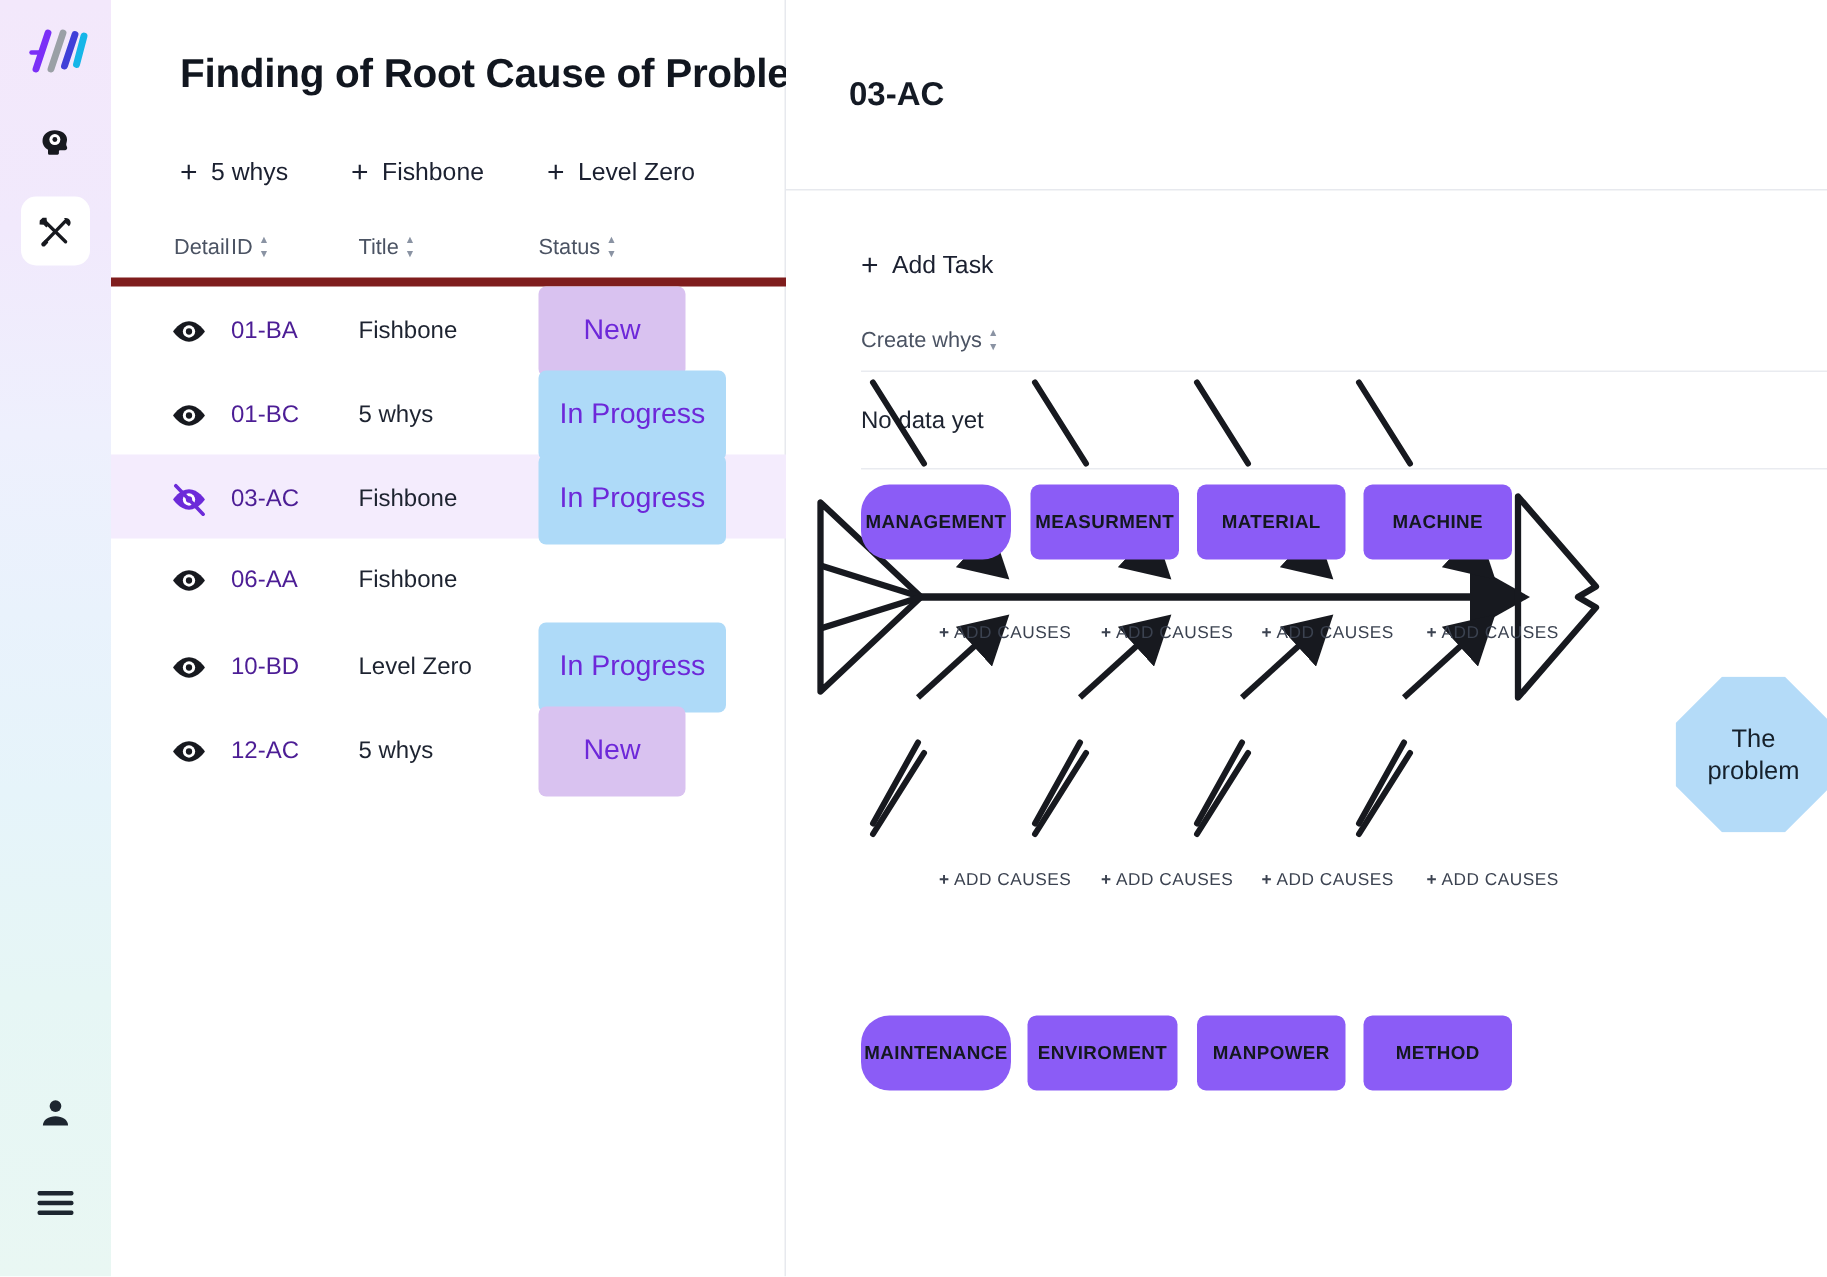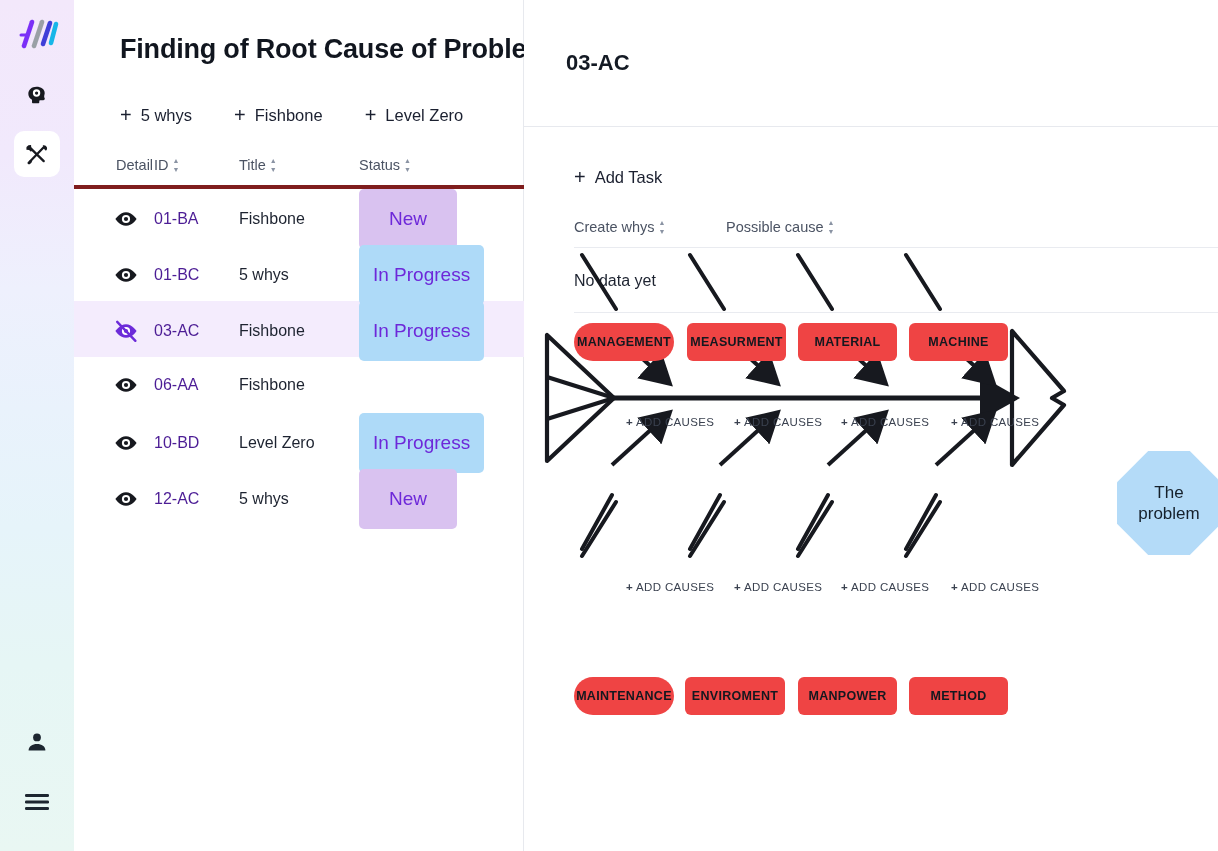--- a/index.html
+++ b/index.html
@@ -43,21 +43,21 @@
     display:inline-block; font-size: 17px; font-weight: 600; color: #1a1f2b;
     padding: 0 3px 10px 3px; border-bottom: 3px solid #16181d; margin-bottom: -2px;
   }
   .actions-row { padding: 40px 0 0 46px; display: flex; gap: 42px; align-items:center; }
   .action-link { display:flex; align-items:center; gap: 9px; font-size: 16.5px; font-weight: 500; color:#1b2030; cursor: default; }
   .plus { font-size: 20px; font-weight: 400; line-height: 1; color:#1b2030; }
 
   
   .rc-table { margin-top: 32px; width: 450px; }
   .rc-head, .rc-row { display: grid; grid-template-columns: 80px 85px 120px 1fr; align-items:center; }
-  .rc-head { padding: 0 0 12px 0; border-bottom: 4px solid #7f1d1d; }
+  .rc-head { padding: 0 0 12px 0; border-bottom: 6px solid #7f1d1d; }
   .rc-head > div { font-size: 14.5px; color:#4b5363; padding-left: 0; }
   .rc-head .c0 { padding-left: 42px; }
   .rc-head .c1 { padding-left: 0; }
   .th { display:inline-flex; align-items:center; gap:4px; }
   .sorter { display:inline-flex; flex-direction:column; line-height:0; gap:2px; }
   .sorter span { font-size: 7px; color:#8a93a3; line-height:7px; }
   .rc-body { }
   .rc-row { height: 56px; }
   .rc-row.selected { background: #f4ecfd; }
   .rc-row .c0 { padding-left: 38px; display:flex; align-items:center; }
@@ -83,24 +83,24 @@
   .task-table { margin-top: 32px; width: 1144px; max-width: calc(100% - 18px); }
   .tt-head { display:grid; grid-template-columns: 152px 410px 1fr; padding-bottom: 12px; border-bottom:1px solid #e9ebf0; }
   .tt-head > div { font-size: 14.5px; color:#4b5363; }
   .tt-head .tt-actions { text-align:left; padding-left: 388px;}
   .tt-empty { padding: 24px 0 22px 0; font-size: 16px; color:#1d2330; border-bottom: 1px solid #e9ebf0; width: 100%; }
 
   .fishbone { position: relative; width: 100%; height: 455px; }
 
   
   .fb-box {
-    position:absolute; background:#ef4444; color:#14181f;
+    position:absolute; background:#8b5cf6; color:#14181f;
     font-size: 12.5px; font-weight: 700; letter-spacing: 0.3px;
     display:flex; align-items:center; justify-content:center;
-    border-radius: 6px; height: 38px;
+    border-radius: 6px; height: 50px;
   }
   .fb-box.rounded { border-radius: 19px 19px 19px 19px; }
   .fb-add {
     position:absolute; font-size: 11.5px; letter-spacing: 0.35px; color: #3b4250; white-space: nowrap;
   }
   .fb-add .p { font-weight: 600; }
   .fb-problem {
     position:absolute; width: 104px; height: 104px; background:#b4dbf8;
     clip-path: polygon(30% 0,70% 0,100% 30%,100% 70%,70% 100%,30% 100%,0 70%,0 30%);
     display:flex; flex-direction:column; align-items:center; justify-content:center;
@@ -314,29 +314,20 @@
         <div class="action-link">
           <span class="plus">+</span>
           <span>Add Task</span>
         </div>
 
         <div class="task-table">
           <div class="tt-head">
             <div>
               <span class="th">
                   <span>Create whys</span>
-              <span class="sorter">
-                    <span>▲</span>
-                    <span>▼</span>
-                  </span>
-                </span>
-            </div>
-            <div>
-              <span class="th">
-                  <span>Possible cause</span>
               <span class="sorter">
                     <span>▲</span>
                     <span>▼</span>
                   </span>
                 </span>
             </div>
             <div class="tt-actions">
               
             </div>
           </div>

